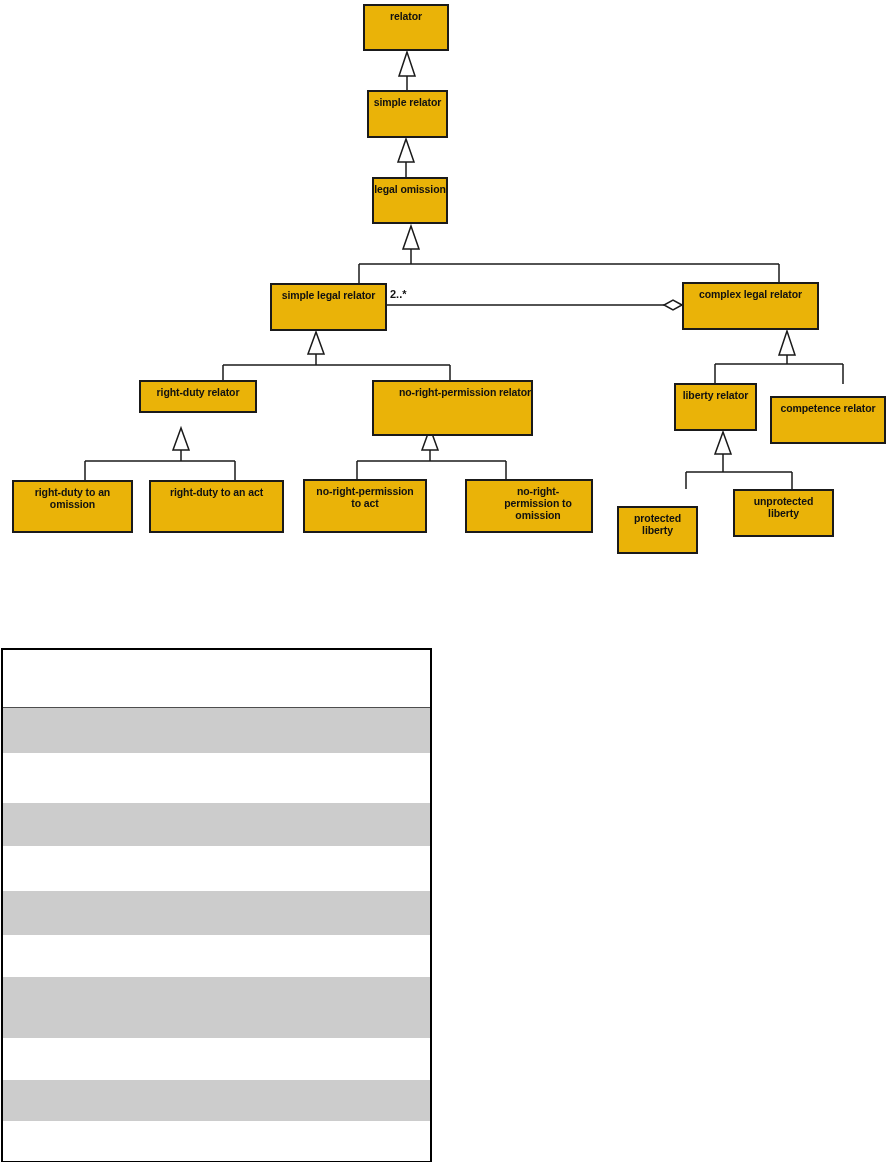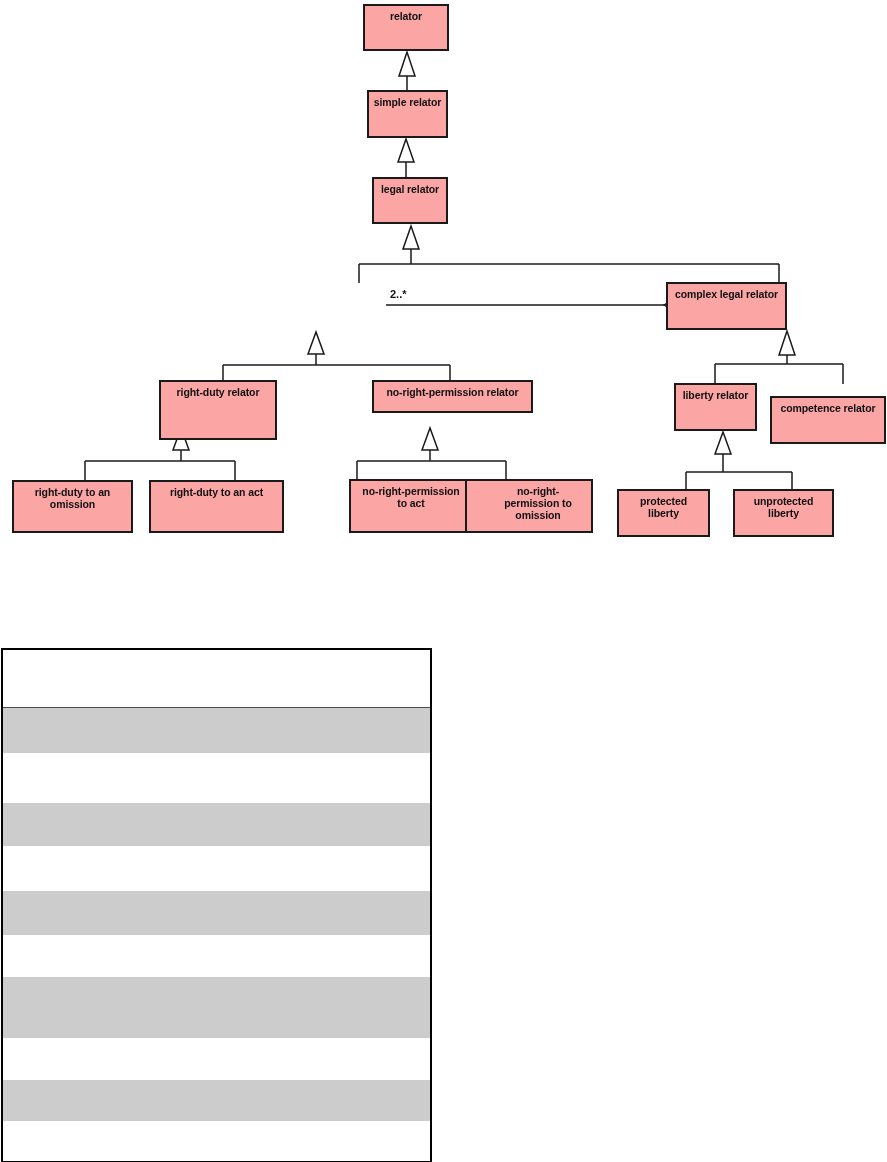--- a/index.html
+++ b/index.html
@@ -10,21 +10,21 @@
     font-family:"Liberation Sans", sans-serif;
     overflow:hidden;
   }
   
   #diagram{position:absolute;left:0;top:0;width:887px;height:600px;}
   #connectors{position:absolute;left:0;top:0;width:887px;height:600px;}
   .class-box{
     position:absolute;
     box-sizing:border-box;
     border:2px solid #1a1a1a;
-    background:#fca5a5;
+    background:#eab308;
     color:#111111;
     font-size:10.5px;
     font-weight:bold;
     letter-spacing:-0.1px;
     text-align:center;
     padding-top:4px;
     line-height:12px;
     white-space:nowrap;
   }
   .class-box.wrap{white-space:normal;padding-left:10px;padding-right:10px;}
@@ -99,31 +99,32 @@
 
       <line x1="723" y1="454" x2="723" y2="472"></line>
       <line x1="686" y1="472" x2="792" y2="472"></line>
       <line x1="686" y1="472" x2="686" y2="489"></line>
       <line x1="792" y1="472" x2="792" y2="489"></line>
       <polygon points="723,432 715,454 731,454" fill="#ffffff"></polygon>
     </svg>
 
     <div class="class-box" style="left:363px;top:4px;width:86px;height:47px;">relator</div>
     <div class="class-box" style="left:367px;top:90px;width:81px;height:48px;">simple relator</div>
-    <div class="class-box" style="left:372px;top:177px;width:76px;height:47px;">legal relator</div>
-    <div class="class-box" style="left:666px;top:282px;width:121px;height:48px;text-align:center;">complex legal relator</div>
-    <div class="class-box" style="left:139px;top:380px;width:118px;height:60px;margin-left:20px;">right-duty relator</div>
-    <div class="class-box" style="left:372px;top:380px;width:161px;height:33px;">no-right-permission relator</div>
+    <div class="class-box" style="left:372px;top:177px;width:76px;height:47px;">legal omission</div>
+    <div class="class-box" style="left:270px;top:283px;width:117px;height:48px;">simple legal relator</div>
+    <div class="class-box" style="left:682px;top:282px;width:137px;height:48px;text-align:center;">complex legal relator</div>
+    <div class="class-box" style="left:139px;top:380px;width:118px;height:33px;">right-duty relator</div>
+    <div class="class-box" style="left:372px;top:380px;width:161px;height:56px;text-align:right;">no-right-permission relator</div>
     <div class="class-box wrap" style="left:12px;top:480px;width:121px;height:53px;">right-duty to an omission</div>
     <div class="class-box" style="left:149px;top:480px;width:135px;height:53px;">right-duty to an act</div>
-    <div class="class-box wrap" style="left:303px;top:479px;width:124px;height:54px;margin-left:46px;">no-right-permission to act</div>
+    <div class="class-box wrap" style="left:303px;top:479px;width:124px;height:54px;">no-right-permission to act</div>
     <div class="class-box wrap" style="left:465px;top:479px;width:128px;height:54px;padding-left:28px;">no-right-permission to omission</div>
     <div class="class-box" style="left:674px;top:383px;width:83px;height:48px;">liberty relator</div>
     <div class="class-box" style="left:770px;top:384px;width:116px;height:48px;margin-top:12px;">competence relator</div>
-    <div class="class-box wrap" style="left:617px;top:489px;width:93px;height:48px;">protected liberty</div>
+    <div class="class-box wrap" style="left:617px;top:506px;width:81px;height:48px;">protected liberty</div>
     <div class="class-box wrap" style="left:733px;top:489px;width:101px;height:48px;">unprotected liberty</div>
 
     <span class="mult-label" style="left:390px;top:288px;">2..*</span>
   </div>
 
   <div id="blank-table">
     <div class="t-row white header" style="height:57px;"></div>
     <div class="t-row gray" style="height:45px;"></div>
     <div class="t-row white" style="height:50px;"></div>
     <div class="t-row gray" style="height:43px;"></div>

